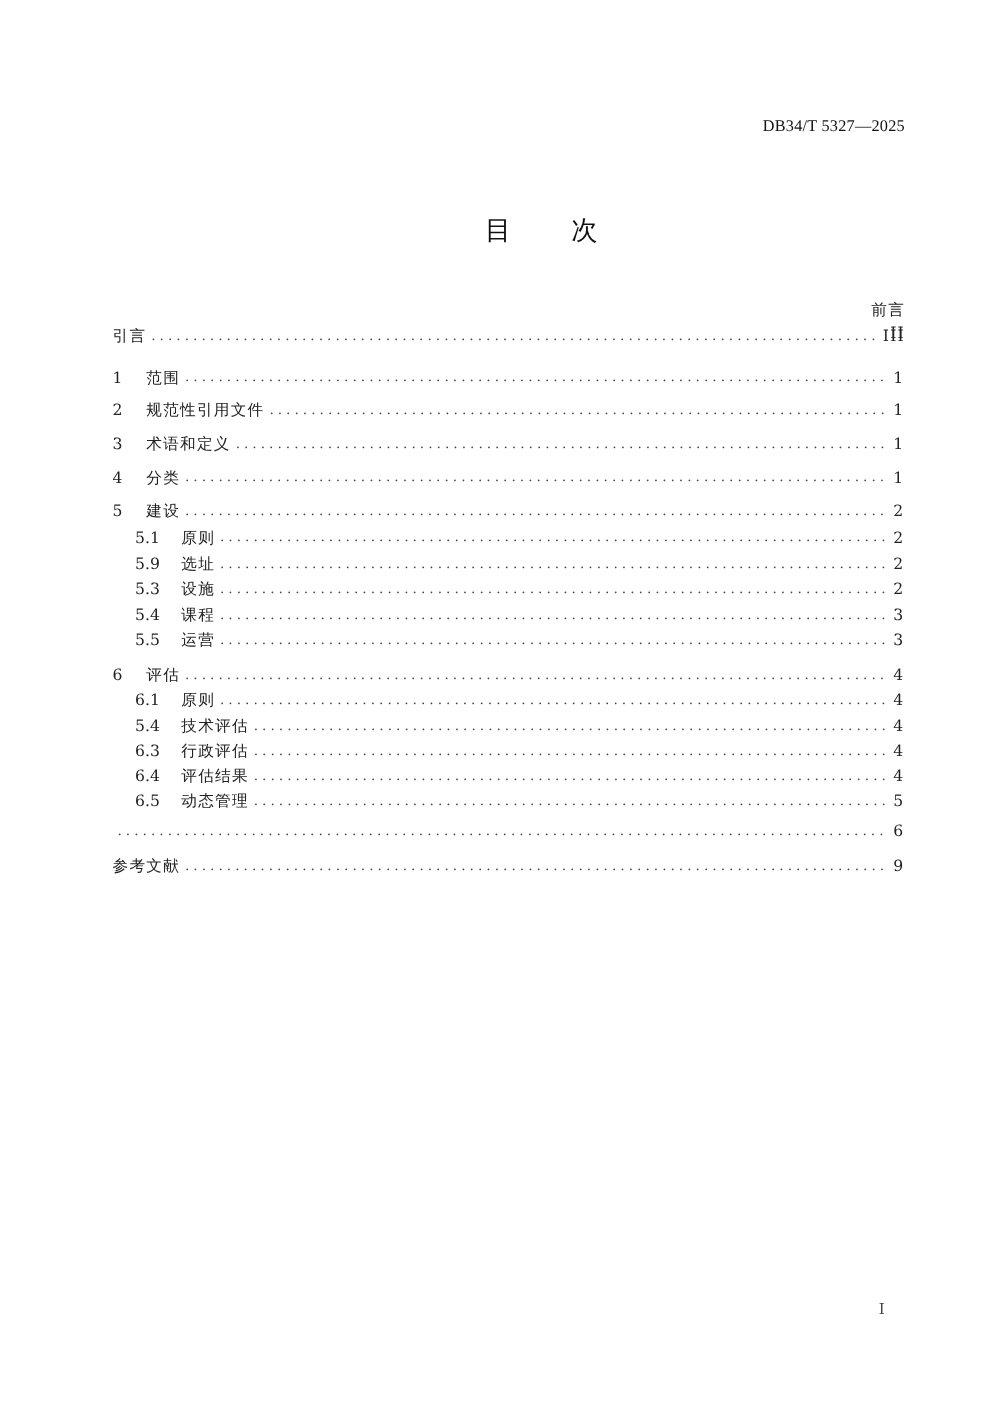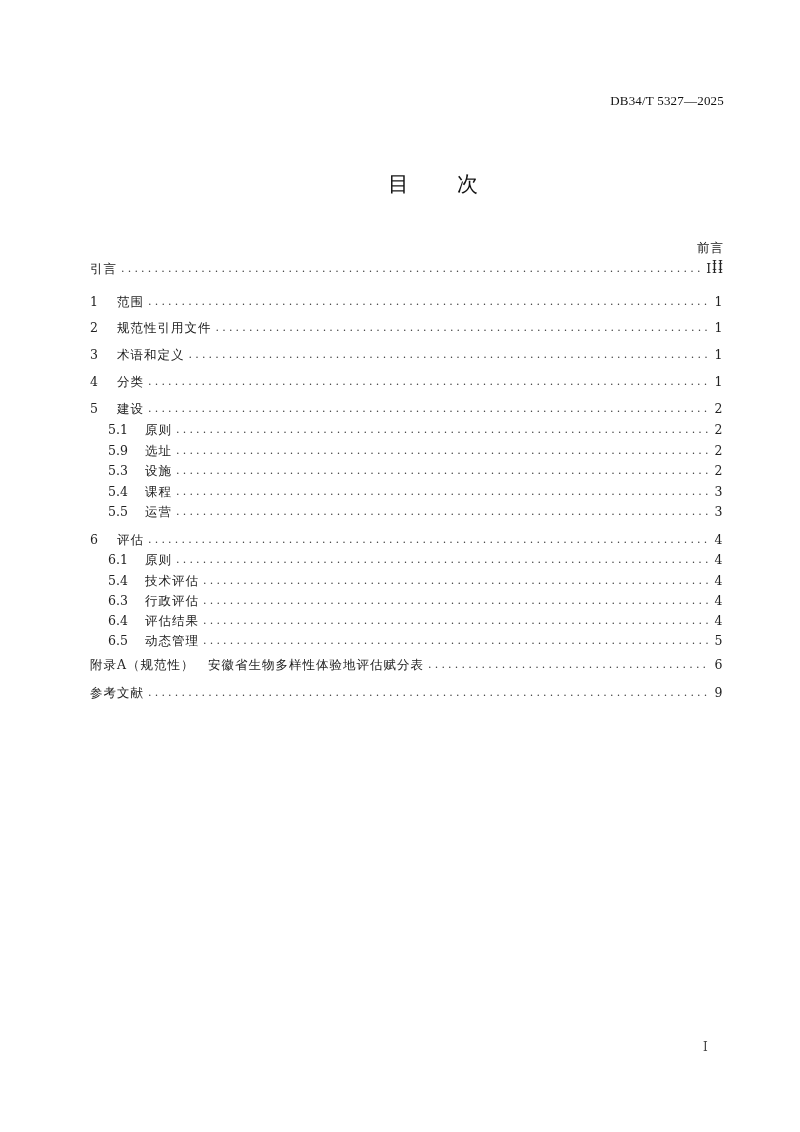--- a/index.html
+++ b/index.html
@@ -130,21 +130,20 @@
       <span class="dots">..........................................................................................................................................................</span>
       <span class="page">4</span>
     </div>
     <div class="row sub" style="top: 632px;">
       <span class="num sub">6.5</span>
       <span class="label">动态管理</span>
       <span class="dots">..........................................................................................................................................................</span>
       <span class="page">5</span>
     </div>
     <div class="row" style="top: 656px;">
-      <span class="label">附录A（规范性）　安徽省生物多样性体验地评估赋分表</span>
       <span class="dots">..........................................................................................................................................................</span>
       <span class="page">6</span>
     </div>
     <div class="row" style="top: 684px;">
       <span class="label">参考文献</span>
       <span class="dots">..........................................................................................................................................................</span>
       <span class="page">9</span>
     </div>
   </div>
 

